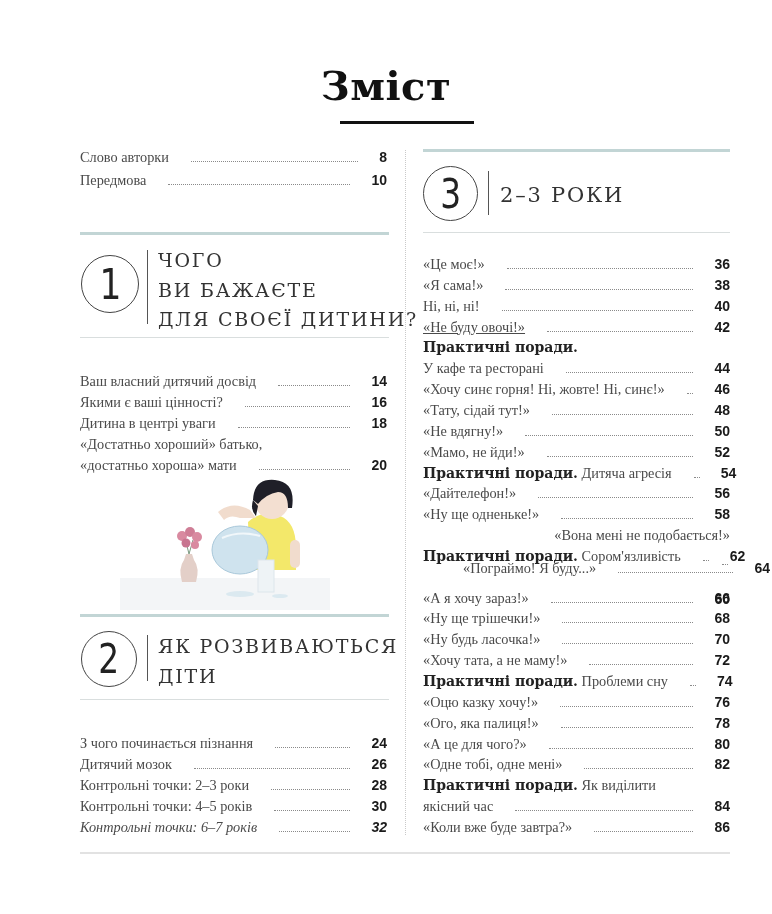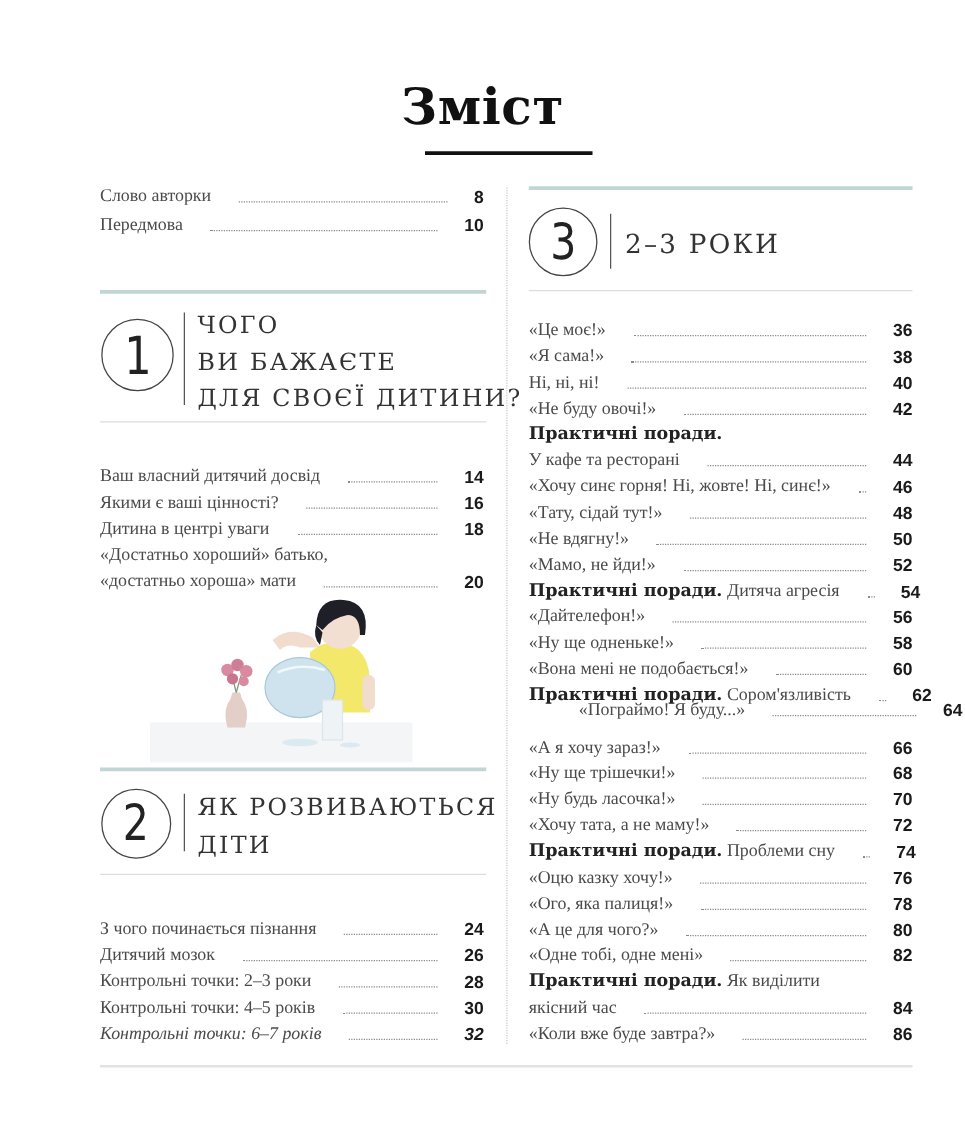--- a/index.html
+++ b/index.html
@@ -193,21 +193,21 @@
       <span class="label"><span style="white-space: pre;">«Я сама!»</span></span>
       <span class="dots"></span>
       <span class="page">38</span>
     </div>
     <div class="toc-row" style="left: 423px; width: 307px; top: 295.7px;">
       <span class="label"><span style="white-space: pre;">Ні, ні, ні!</span></span>
       <span class="dots"></span>
       <span class="page">40</span>
     </div>
     <div class="toc-row" style="left: 423px; width: 307px; top: 316.55px;">
-      <span class="label"><span style="white-space: pre;">«Не буду овочі!»</span></span>
+      <span class="label"><span style="white-space: pre; text-decoration: underline;">«Не буду овочі!»</span></span>
       <span class="dots"></span>
       <span class="page">42</span>
     </div>
     <div class="toc-row nodots" style="left: 423px; width: 307px; top: 337.4px;">
       <span class="label"><b>Практичні поради.</b><span style="white-space: pre;"></span></span>
     </div>
     <div class="toc-row" style="left: 423px; width: 307px; top: 358.25px;">
       <span class="label"><span style="white-space: pre;">У кафе та ресторані</span></span>
       <span class="dots"></span>
       <span class="page">44</span>
@@ -240,21 +240,21 @@
     <div class="toc-row" style="left: 423px; width: 307px; top: 483.35px;">
       <span class="label"><span style="white-space: pre;">«Дайтелефон!»</span></span>
       <span class="dots"></span>
       <span class="page">56</span>
     </div>
     <div class="toc-row" style="left: 423px; width: 307px; top: 504.2px;">
       <span class="label"><span style="white-space: pre;">«Ну ще одненьке!»</span></span>
       <span class="dots"></span>
       <span class="page">58</span>
     </div>
-    <div class="toc-row" style="left: 423px; width: 307px; top: 525.05px;">
+    <div class="toc-row" style="left: 423px; width: 307px; top: 525.05px; flex-direction: column;">
       <span class="label"><span style="white-space: pre;">«Вона мені не подобається!»</span></span>
       <span class="dots"></span>
       <span class="page">60</span>
     </div>
     <div class="toc-row" style="left: 423px; width: 307px; top: 545.9px;">
       <span class="label"><b>Практичні поради.</b><span style="white-space: pre;"> Сором'язливість</span></span>
       <span class="dots"></span>
       <span class="page">62</span>
     </div>
     <div class="toc-row" style="left: 423px; width: 307px; top: 558px; margin-left: 40px;">

